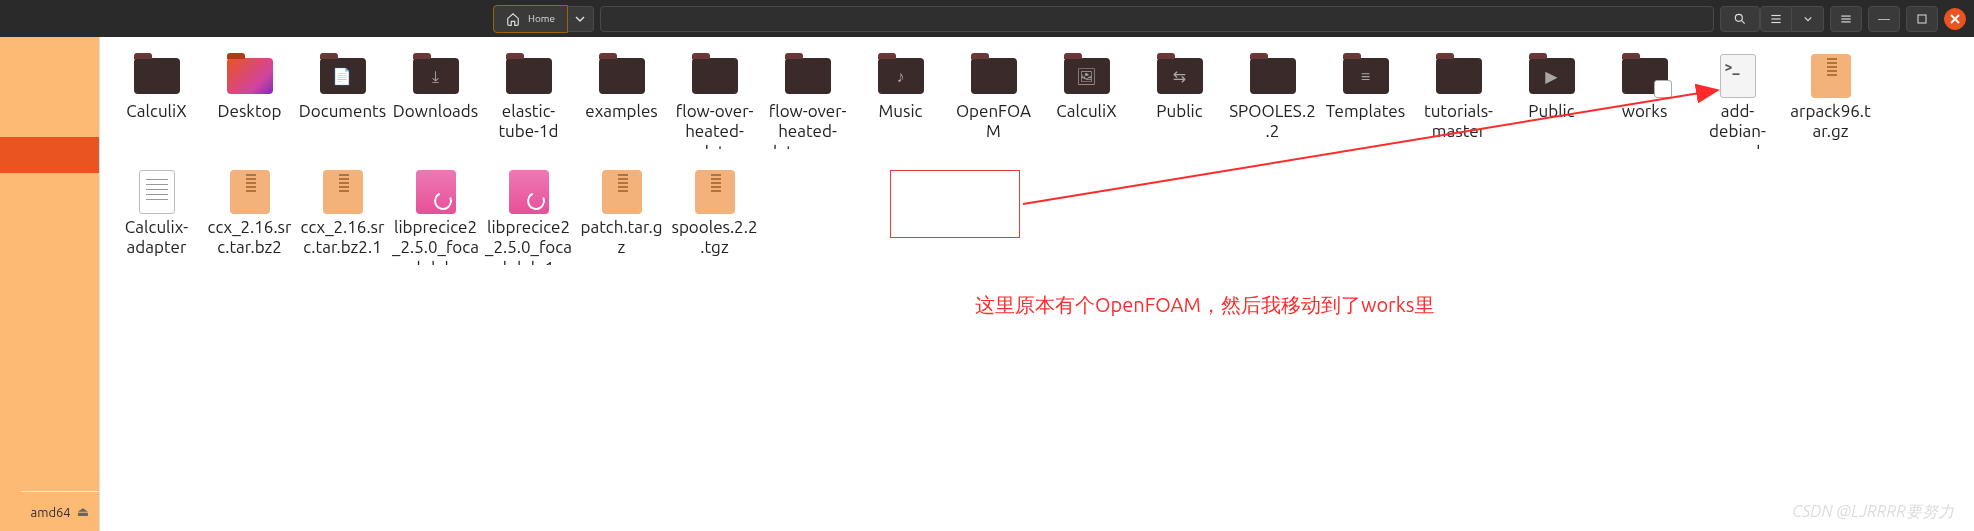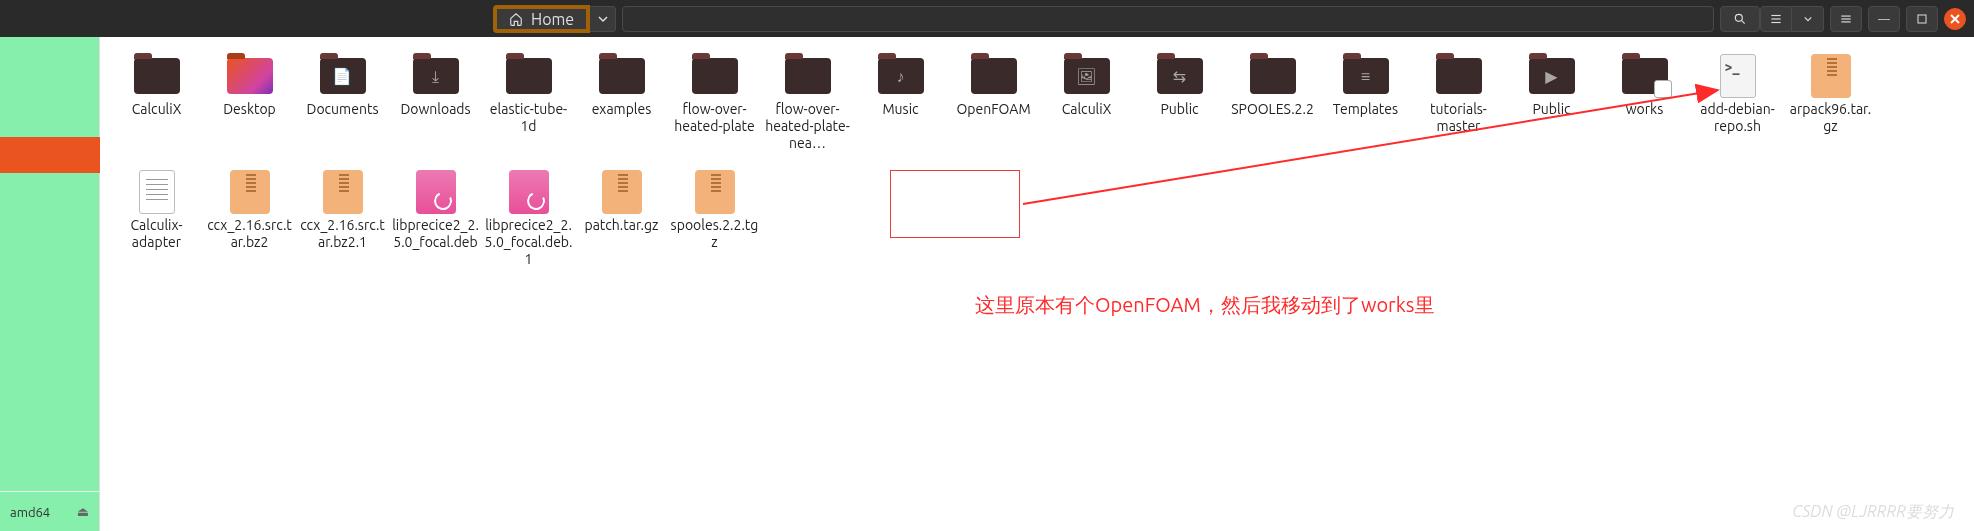--- a/index.html
+++ b/index.html
@@ -24,25 +24,25 @@
   display: flex;
   align-items: center;
   margin-left: 485px;
   flex: 1;
 }
 .home-btn {
   height: 28px;
   display: flex;
   align-items: center;
   background: #3a3a3a;
-  border: 4px solid #a16207;
+  border: 1px solid #a16207;
   border-radius: 4px 0 0 4px;
   color: #ddd;
   padding: 0 12px;
-  font-size: 16px;
+  font-size: 10px;
   cursor: pointer;
   gap: 8px;
 }
 .dd-btn {
   width: 26px;
   height: 26px;
   background: #3a3a3a;
   border: 1px solid #4a4a4a;
   border-left: none;
   border-radius: 0 4px 4px 0;
@@ -93,22 +93,23 @@
 .group .icon-btn:last-child { border-radius: 0 4px 4px 0; border-left: none; }
 
 
 .main { display: flex; height: calc(100% - 37px); }
 .sidebar {
   width: 100px;
   border-right: 1px solid #ddd;
   display: flex;
   flex-direction: column;
   justify-content: flex-end;
-  background: #86efac;
-  position: relative;
+  background: #fdba74;
+  position: relative;
+  align-items: flex-end;
 }
 .sidebar .accent {
   position: absolute;
   width: 100px; height: 36px;
   background: #e95420;
   top: 100px;
 }
 .side-device {
   height: 40px;
   border-top: 1px solid #eee;
@@ -138,21 +139,21 @@
   text-align: center;
   padding: 4px 2px;
   cursor: pointer;
 }
 .item .icon {
   width: 50px; height: 42px;
   margin-bottom: 4px;
   display: flex; align-items: center; justify-content: center;
 }
 .item .label {
-  font-size: 14px;
+  font-size: 17px;
   color: #222;
   line-height: 1.2;
   word-break: break-word;
   max-height: 48px;
   overflow: hidden;
 }
 
 .folder {
   width: 46px; height: 36px;
   background: linear-gradient(#3a2a2a,#3a2a2a);

